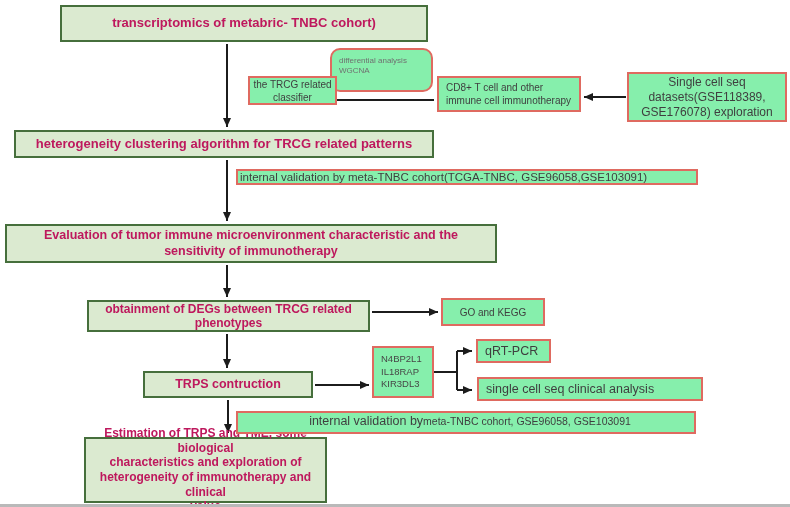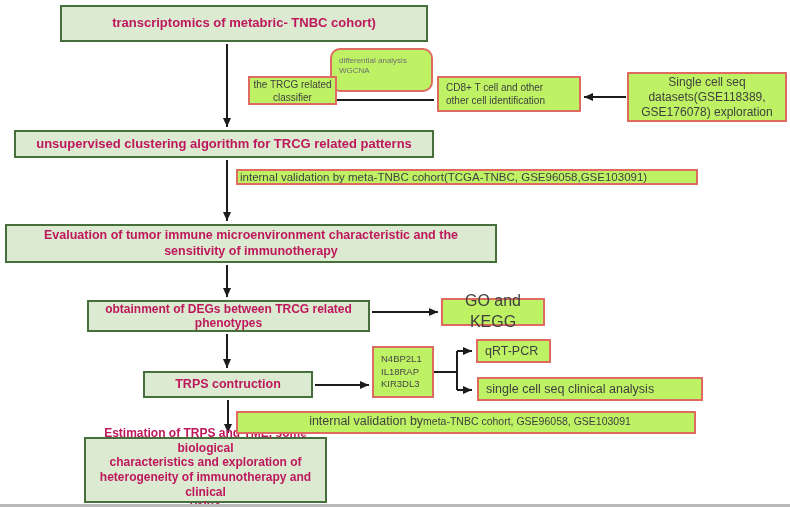--- a/index.html
+++ b/index.html
@@ -12,21 +12,21 @@
   .ah { fill:var(--arrow,#1c1c1c); }
   .gbox {
     position:absolute; box-sizing:border-box;
     background:var(--green-fill,#dbead0); border:2px solid var(--green-border,#466f3c);
     color:#be185d; font-weight:bold; text-align:center;
     display:flex; flex-direction:column; align-items:center; justify-content:center;
     line-height:1.25;
   }
   .rbox {
     position:absolute; box-sizing:border-box;
-    background:#bef264; border:2px solid var(--red-border,#df6a60);
+    background:#86efac; border:2px solid var(--red-border,#df6a60);
     color:#3f3f3f; display:flex; flex-direction:column; justify-content:center;
     line-height:1.3;
   }
   .rbox.center { align-items:center; text-align:center; }
   .rbox.leftpad { padding-left:7px; text-align:left; }
   .ln { display:block; }
   .bottom-strip { position:absolute; left:0; top:504px; width:790px; height:3px; background:#b9b9b9; }
 </style>
 </head>
 <body>
@@ -51,21 +51,21 @@
     <line x1="457" y1="351" x2="472" y2="351" marker-end="url(#ah)"></line>
     <line x1="457" y1="390" x2="472" y2="390" marker-end="url(#ah)"></line>
     <line x1="228" y1="400" x2="228" y2="433" marker-end="url(#ah)"></line>
   </svg>
 
   <div class="gbox" style="left:60px;top:5px;width:368px;height:37px;font-size:13px">
     <span>transcriptomics of metabric- TNBC cohort)</span>
   </div>
 
   <div class="gbox" style="left:14px;top:130px;width:420px;height:28px;font-size:13px">
-    <span>unsupervised clustering algorithm for TRCG related patterns</span>
+    <span>heterogeneity clustering algorithm for TRCG related patterns</span>
   </div>
 
   <div class="gbox" style="left:5px;top:224px;width:492px;height:39px;font-size:12.5px">
     <span class="ln">Evaluation of tumor immune microenvironment characteristic and the</span>
     <span class="ln">sensitivity of immunotherapy</span>
   </div>
 
   <div class="gbox" style="left:87px;top:300px;width:283px;height:32px;font-size:12px;line-height:1.2">
     <span class="ln">obtainment of DEGs between TRCG related</span>
     <span class="ln">phenotypes</span>
@@ -87,34 +87,34 @@
     <span class="ln">WGCNA</span>
   </div>
 
   <div class="rbox center" style="left:248px;top:76px;width:89px;height:29px;font-size:10px">
     <span class="ln">the TRCG related</span>
     <span class="ln">classifier</span>
   </div>
 
   <div class="rbox leftpad" style="left:437px;top:76px;width:144px;height:36px;font-size:10px">
     <span class="ln">CD8+ T cell and other</span>
-    <span class="ln">other cell identification</span>
+    <span class="ln">immune cell immunotherapy</span>
   </div>
 
   <div class="rbox center" style="left:627px;top:72px;width:160px;height:50px;font-size:12px;line-height:1.25">
     <span class="ln">Single cell seq</span>
     <span class="ln">datasets(GSE118389,</span>
     <span class="ln">GSE176078) exploration</span>
   </div>
 
   <div class="rbox leftpad" style="left:236px;top:169px;width:462px;height:16px;font-size:11.5px;padding-left:2px">
     <span>internal validation by meta-TNBC cohort(TCGA-TNBC, GSE96058,GSE103091)</span>
   </div>
 
-  <div class="rbox center" style="left:441px;top:298px;width:104px;height:28px;font-size:16px">
+  <div class="rbox center" style="left:441px;top:298px;width:104px;height:28px;font-size:10px">
     <span>GO and KEGG</span>
   </div>
 
   <div class="rbox leftpad" style="left:372px;top:346px;width:62px;height:52px;font-size:9.5px;color:#474747;line-height:1.35">
     <span class="ln">N4BP2L1</span>
     <span class="ln">IL18RAP</span>
     <span class="ln">KIR3DL3</span>
   </div>
 
   <div class="rbox leftpad" style="left:476px;top:339px;width:75px;height:24px;font-size:12.5px">

